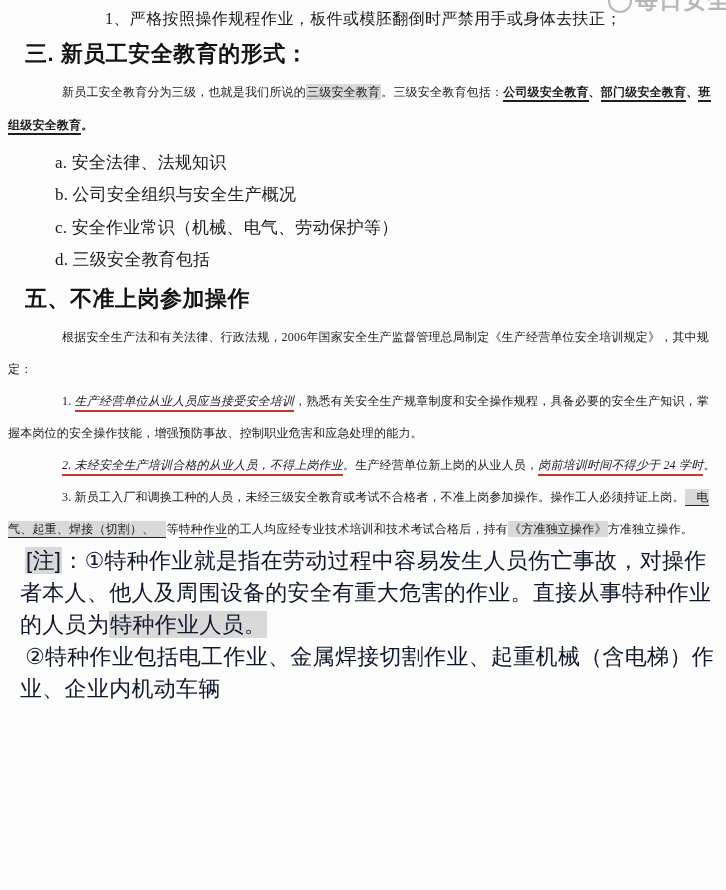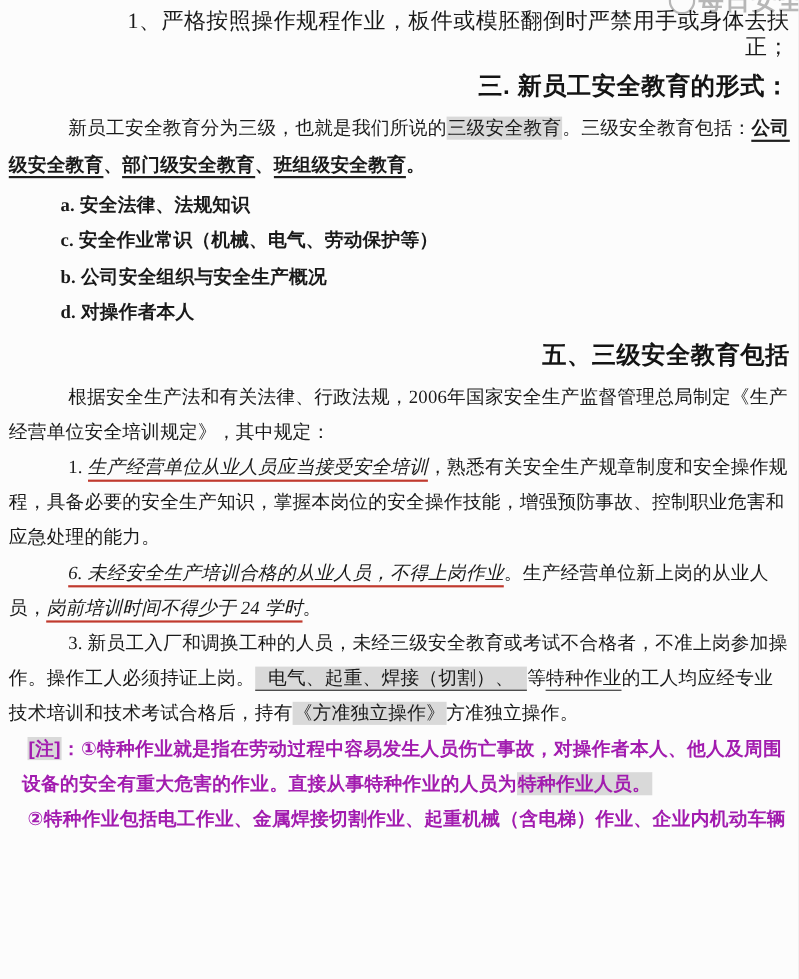--- a/index.html
+++ b/index.html
@@ -33,59 +33,59 @@
     letter-spacing:1px;
     z-index:0;
   }
   .wm-circle{
     display:inline-block;width:24px;height:24px;
     border:2px solid var(--wm);border-radius:50%;
     margin-right:3px;flex:0 0 auto;
   }
 
   .intro-item{
-    font-size:20px;line-height:24px;
+    font-size:16px;line-height:24px;
     text-indent:97px;letter-spacing:0.4px;
-    position:relative;z-index:1;text-align:right;
+    position:relative;z-index:1;
   }
   #intro-1{padding-top:7px;}
   #intro-2{margin-top:31px;}
 
   h2.sec{
     font-family:"Liberation Sans","DejaVu Sans",sans-serif;
     font-weight:bold;font-size:22px;line-height:28px;
-    color:#141414;margin-left:17px;letter-spacing:0.5px;text-align:right;
+    color:#141414;margin-left:17px;letter-spacing:0.5px;
   }
   #h-3{margin-top:9px;}
   #h-4{margin-top:11px;}
   #h-5{margin-top:8px;}
 
   .para{
-    font-size:17px;line-height:33px;
+    font-size:12px;line-height:33px;
     letter-spacing:0.2px;
     text-indent:54px;
   }
   #sec3-para{margin-top:8px;}
 
-  .s4-list{margin:5px 0 0 47px;font-weight:bold;}
+  .s4-list{margin:5px 0 0 47px;}
   .s4-list p{
     font-size:17px;line-height:32.4px;letter-spacing:0.2px;
   }
 
   .s5 p{
-    font-size:17px;line-height:32px;
+    font-size:12px;line-height:32px;
     letter-spacing:0.2px;text-indent:54px;
   }
   #sec5-intro{margin-top:8px;}
 
   .note{margin-left:12px;}
   .note p{
     font-family:"Liberation Sans","DejaVu Sans",sans-serif;
-    font-weight:bold;font-size:17px;line-height:32px;
-    letter-spacing:0.3px;color:#a21caf;
+    font-weight:normal;font-size:22px;line-height:32px;
+    letter-spacing:0.3px;color:#0f172a;
     text-indent:5px;
   }
 
   
   .hl{background:var(--hl);padding:1px 1px;}
   .b{font-weight:bold;}
   .bu{font-weight:bold;border-bottom:2px solid #1f1f1f;padding-bottom:1px;}
   .u{border-bottom:1.5px solid #2a2a2a;padding-bottom:1px;}
   .hlu{background:var(--hl);border-bottom:1.5px solid #2a2a2a;padding:1px 12px;}
   .redu{border-bottom:2px solid var(--red);padding-bottom:2px;font-style:italic;}
@@ -104,33 +104,33 @@
 
     <p class="intro-item" id="intro-1">1、严格按照操作规程作业，板件或模胚翻倒时严禁用手或身体去扶正；</p>
 
     <h2 class="sec" id="h-3">三. 新员工安全教育的形式：</h2>
 
     <p class="para" id="sec3-para"><span>新员工安全教育分为三级，也就是我们所说的</span><span class="hl">三级安全教育</span><span>。三级安全教育包括：</span><span class="bu">公司级安全教育</span><span class="b">、</span><span class="bu">部门级安全教育</span><span class="b">、</span><span class="bu">班组级安全教育</span><span class="b">。</span></p>
 
 
     <div class="s4-list">
       <p>a. 安全法律、法规知识</p>
+      <p>b. 公司安全组织与安全生产概况</p>
       <p>c. 安全作业常识（机械、电气、劳动保护等）</p>
-      <p>b. 公司安全组织与安全生产概况</p>
-      <p>d. 对操作者本人</p>
+      <p>d. 三级安全教育包括</p>
     </div>
 
-    <h2 class="sec" id="h-5">五、三级安全教育包括</h2>
+    <h2 class="sec" id="h-5">五、不准上岗参加操作</h2>
 
     <div class="s5">
       <p id="sec5-intro">根据安全生产法和有关法律、行政法规，2006年国家安全生产监督管理总局制定《生产经营单位安全培训规定》，其中规定：</p>
 
       <p><span>1. </span><span class="redu">生产经营单位从业人员应当接受安全培训</span><span>，熟悉有关安全生产规章制度和安全操作规程，具备必要的安全生产知识，掌握本岗位的安全操作技能，增强预防事故、控制职业危害和应急处理的能力。</span></p>
 
-      <p><span class="redu">6. 未经安全生产培训合格的从业人员，不得上岗作业</span><span>。生产经营单位新上岗的从业人员，</span><span class="redu">岗前培训时间不得少于 24 学时</span><span>。</span></p>
+      <p><span class="redu">2. 未经安全生产培训合格的从业人员，不得上岗作业</span><span>。生产经营单位新上岗的从业人员，</span><span class="redu">岗前培训时间不得少于 24 学时</span><span>。</span></p>
 
       <p><span>3. 新员工入厂和调换工种的人员，未经三级安全教育或考试不合格者，不准上岗参加操作。操作工人必须持证上岗。</span><span class="hlu">电气、起重、焊接（切割）、</span><span>等</span><span class="u">特种作业</span><span>的工人均应经专业技术培训和技术考试合格后，持有</span><span class="hl">《方准独立操作》</span><span>方准独立操作。</span></p>
     </div>
 
     <div class="note">
       <p><span class="hl">[注]</span><span>：①特种作业就是指在劳动过程中容易发生人员伤亡事故，对操作者本人、他人及周围设备的安全有重大危害的作业。直接从事特种作业的人员为</span><span class="hl">特种作业人员。</span></p>
       <p>②特种作业包括电工作业、金属焊接切割作业、起重机械（含电梯）作业、企业内机动车辆</p>
     </div>
 
   </div>

